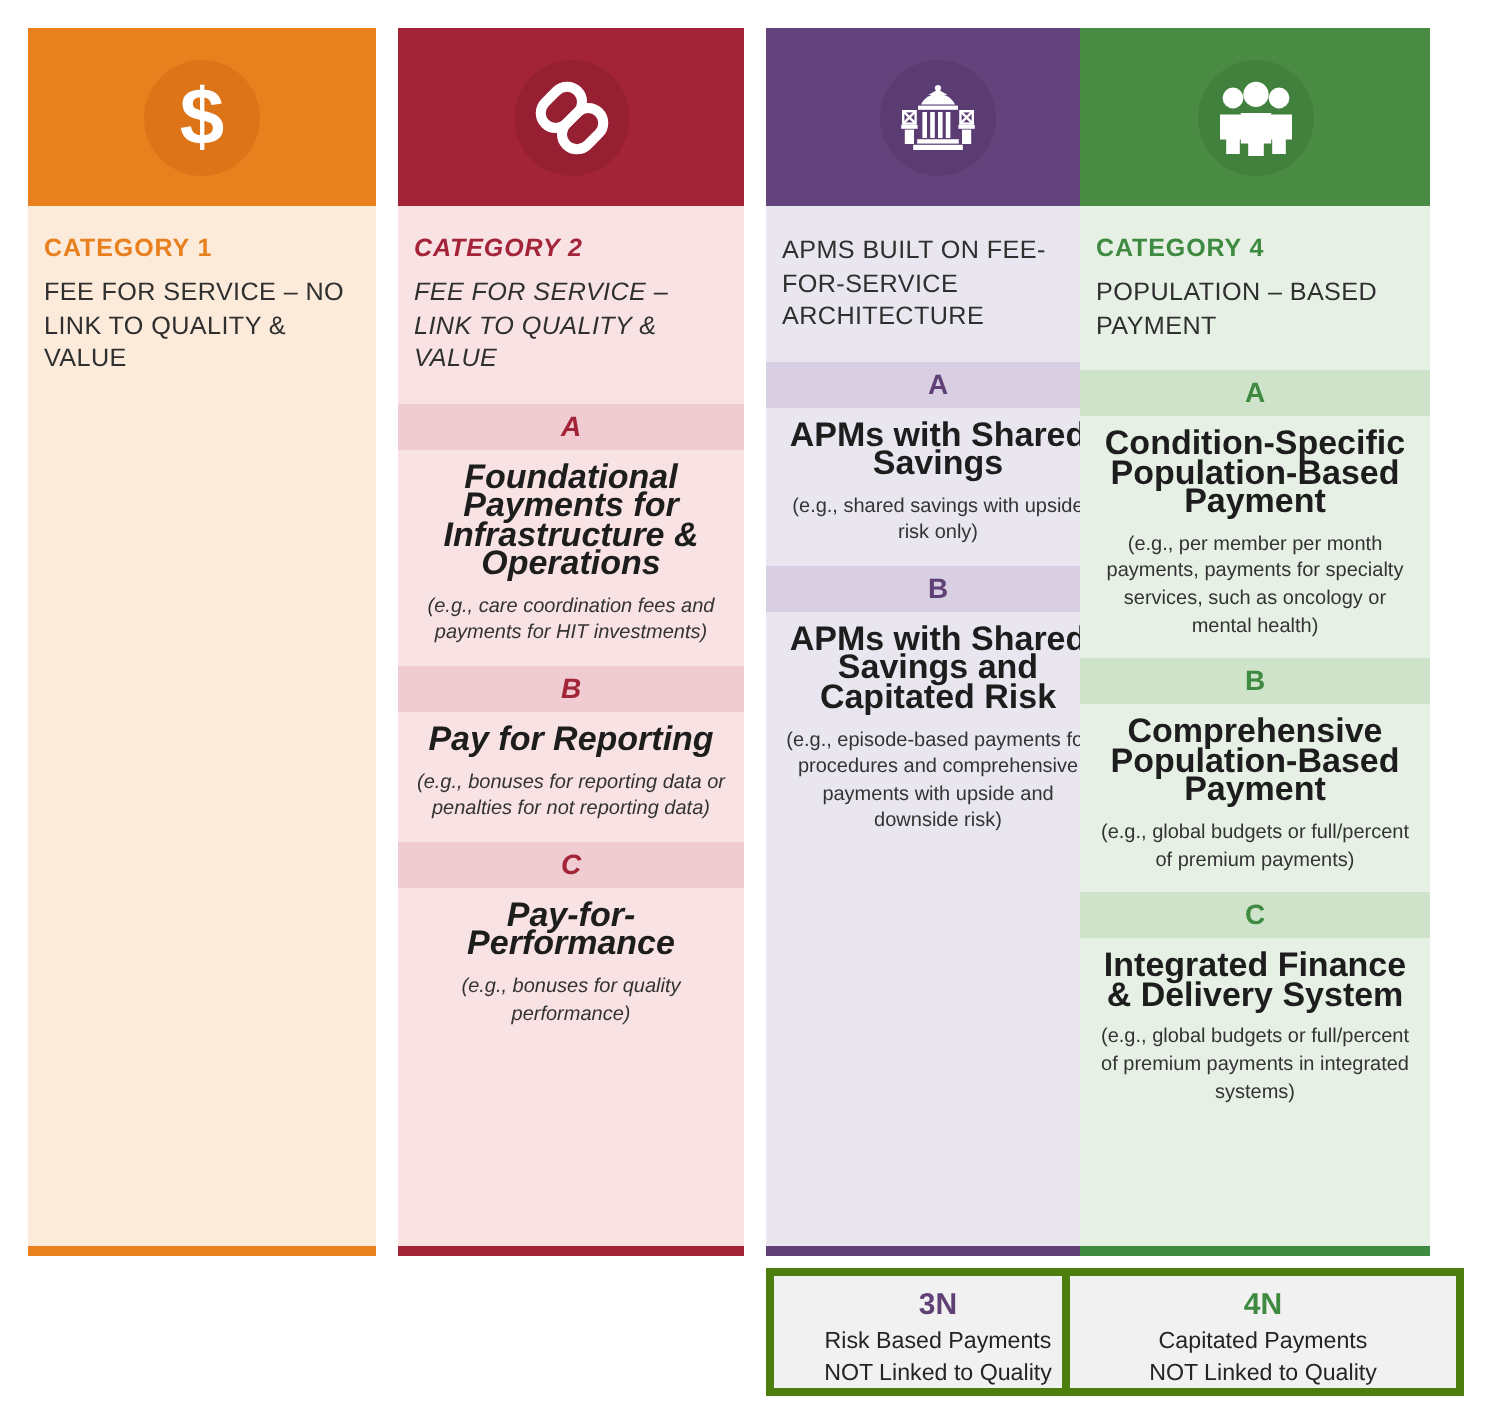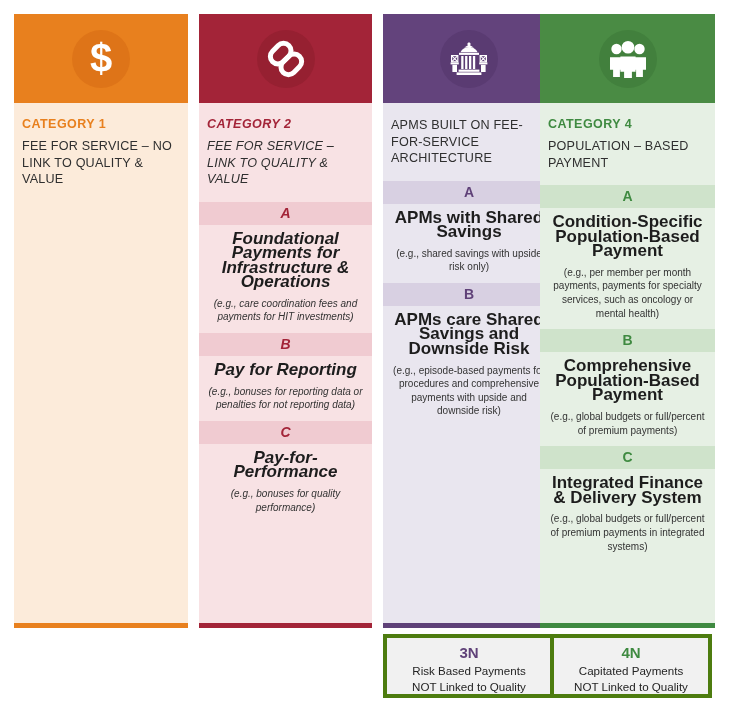--- a/index.html
+++ b/index.html
@@ -122,21 +122,21 @@
       <div class="titleblock">
         <div class="cat-title">APMS BUILT ON FEE-FOR-SERVICE ARCHITECTURE</div>
       </div>
       <div class="letter" style="background: rgb(216, 208, 226); color: rgb(95, 65, 120);">A</div>
       <div class="sub">
         <div class="sub-title">APMs with Shared Savings</div>
         <div class="sub-eg">(e.g., shared savings with upside risk only)</div>
       </div>
       <div class="letter" style="background: rgb(216, 208, 226); color: rgb(95, 65, 120);">B</div>
       <div class="sub">
-        <div class="sub-title">APMs care Shared Savings and Downside Risk</div>
+        <div class="sub-title">APMs with Shared Savings and Capitated Risk</div>
         <div class="sub-eg">(e.g., episode-based payments for procedures and comprehensive payments with upside and downside risk)</div>
       </div>
       <div class="spacer"></div>
       <div class="bottombar" style="background: rgb(95, 65, 120);"></div>
     </div>
     <div class="col" style="left: 540px; width: 175px; height: 614px; background: rgb(230, 240, 228);">
       <div class="iconband" style="background: rgb(74, 139, 68);">
         <div class="disc" style="background: rgb(66, 128, 61);">
           <svg width="42" height="38" viewBox="0 0 42 38" aria-hidden="true">
             <g fill="#ffffff">
@@ -170,18 +170,18 @@
         <div class="sub-eg">(e.g., global budgets or full/percent of premium payments in integrated systems)</div>
       </div>
       <div class="spacer"></div>
       <div class="bottombar" style="background: rgb(63, 138, 65);"></div>
     </div>
     <div class="nbox" style="left: 383px; width: 172px; top: 634px; height: 64px;">
       <div class="n-code" style="color: rgb(95, 65, 120);">3N</div>
       <div class="n-desc">Risk Based Payments</div>
       <div class="n-desc">NOT Linked to Quality</div>
     </div>
-    <div class="nbox" style="left: 550px; width: 162px; top: 634px; height: 64px;">
+    <div class="nbox" style="left: 531px; width: 201px; top: 634px; height: 64px;">
       <div class="n-code" style="color: rgb(63, 138, 65);">4N</div>
       <div class="n-desc">Capitated Payments</div>
       <div class="n-desc">NOT Linked to Quality</div>
     </div>
   </div>
 
 </body></html>

